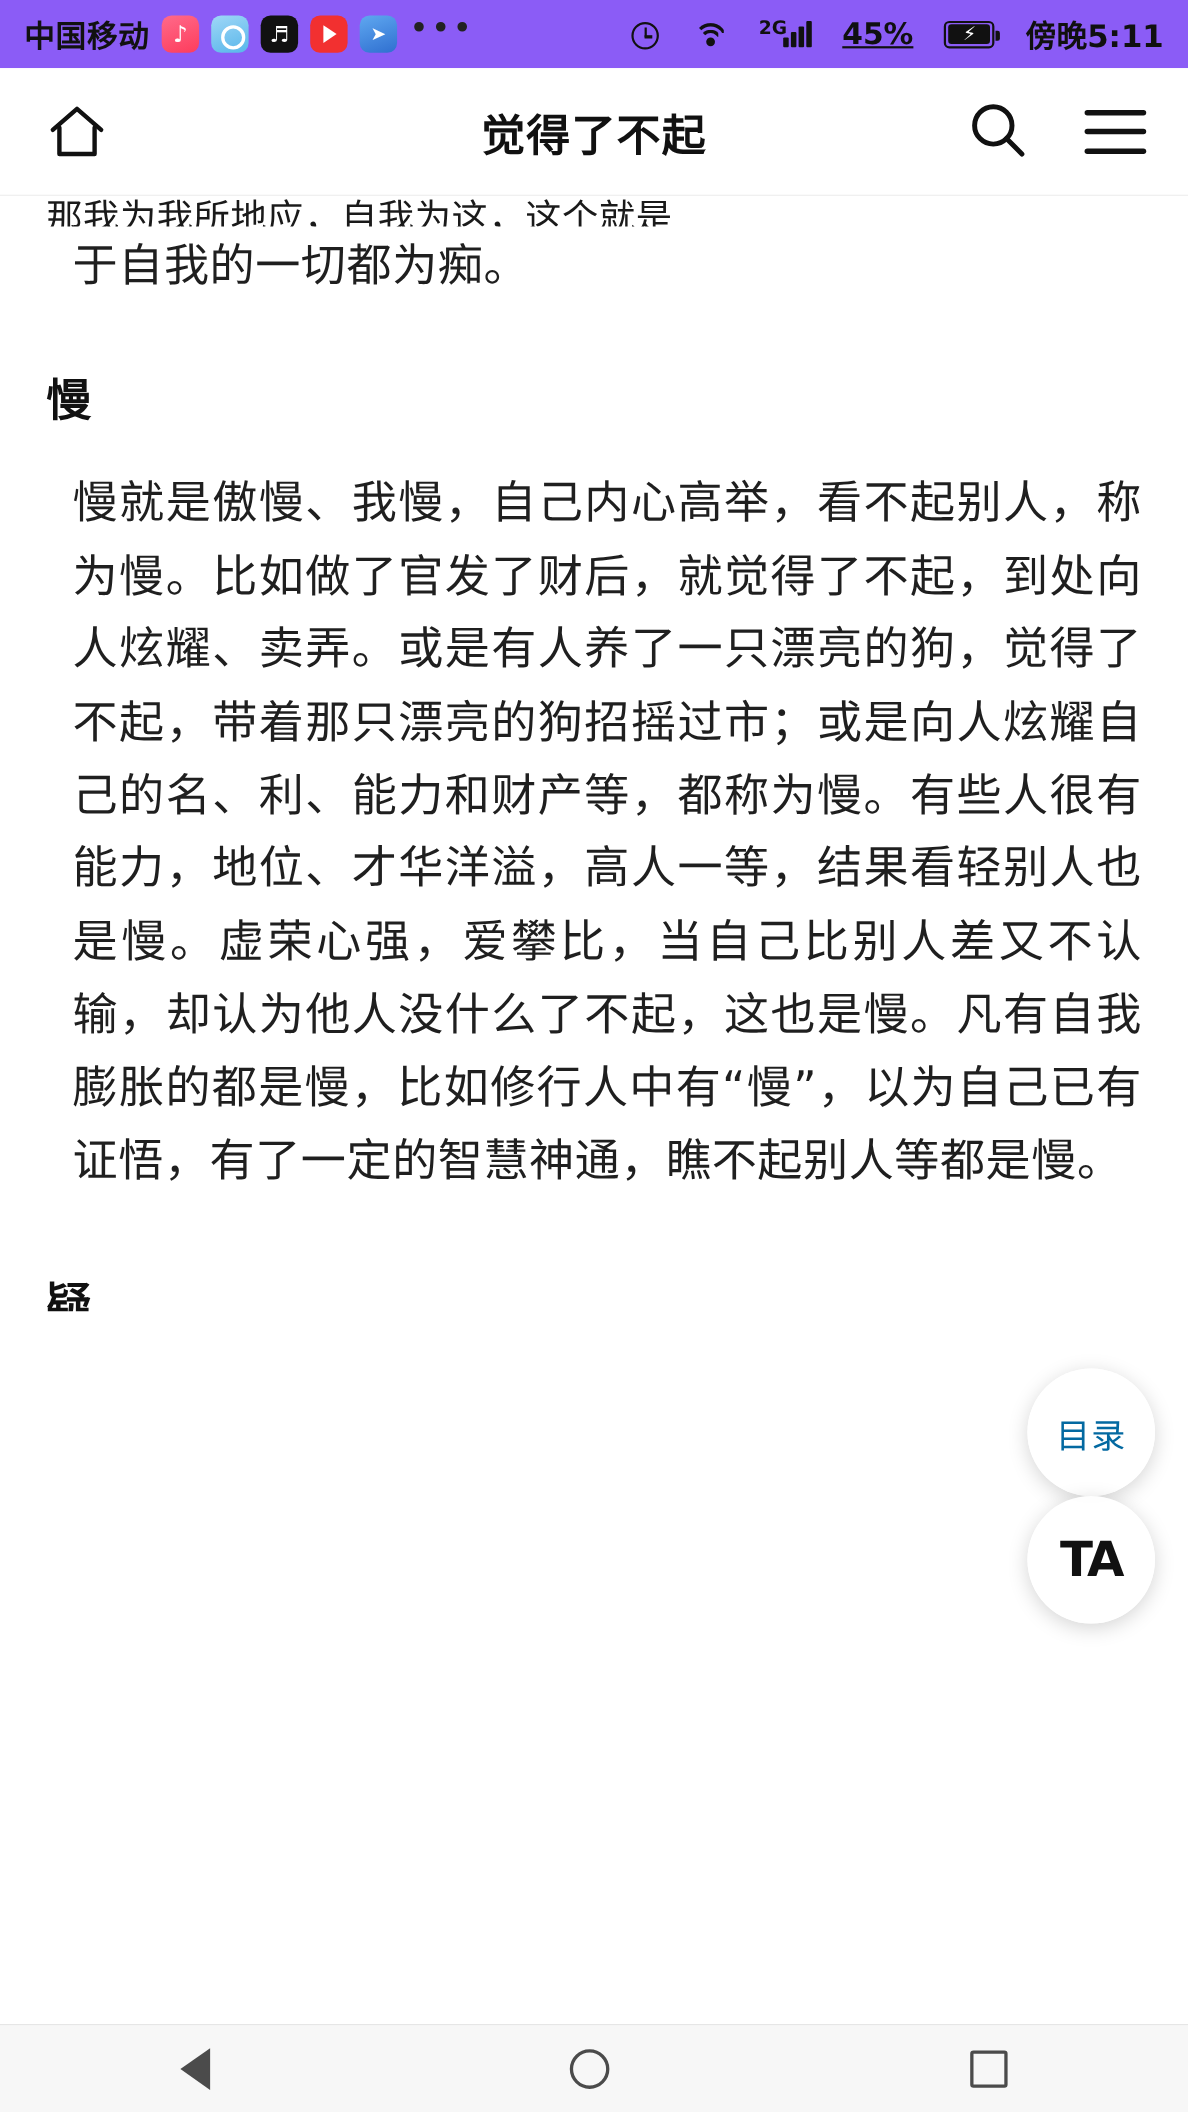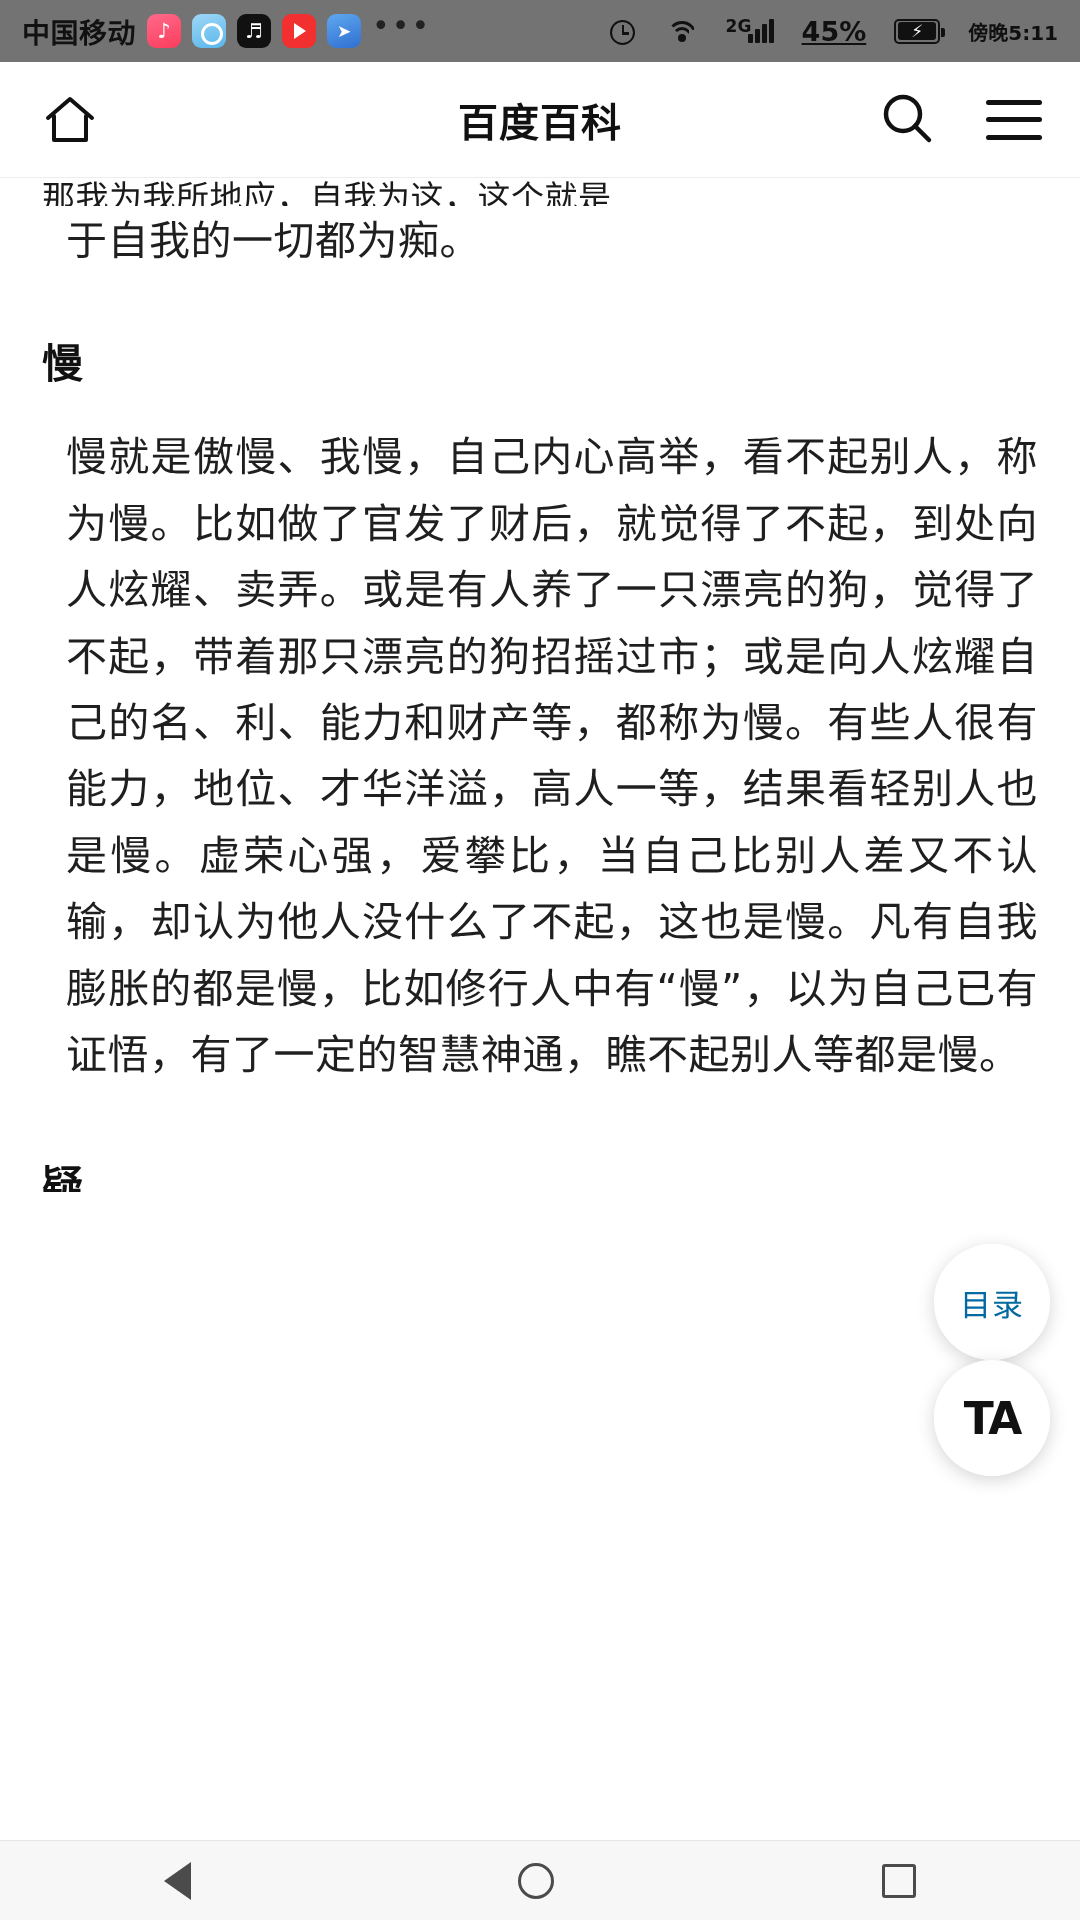--- a/index.html
+++ b/index.html
@@ -8,21 +8,21 @@
     height: 1920px;
     background: #ffffff;
     font-family: "DejaVu Sans", "Liberation Sans", sans-serif;
     overflow: hidden;
   }
   body { position: relative; }
 
   
   .status-bar {
     height: 62px;
-    background: #737373;
+    background: #8b5cf6;
     display: flex;
     align-items: center;
     padding: 0 22px;
     font-size: 27px;
     color: #101010;
   }
   .status-left {
     display: flex;
     align-items: center;
     gap: 11px;
@@ -139,21 +139,21 @@
     width: 4px; height: 9px; background: #111; border-radius: 0 2px 2px 0;
   }
   .battery .bolt {
     color: #fff; font-size: 17px;
     position: relative; z-index: 2; line-height: 1;
   }
   .battery .fill {
     position: absolute; left: 1.5px; top: 1.5px; bottom: 1.5px;
     width: 38px; background: #111; border-radius: 3px;
   }
-  .clock { font-size: 20px; font-weight: 600; }
+  .clock { font-size: 28px; font-weight: 600; }
 
   
   .app-header {
     height: 116px;
     background: #ffffff;
     display: flex;
     align-items: center;
     padding: 0 38px;
     border-bottom: 1px solid #ededed;
     position: relative;
@@ -285,21 +285,21 @@
   </div>
 </div>
 
 <div class="app-header">
   <div class="home-btn">
     <svg width="64" height="64" viewBox="0 0 64 64" fill="none" stroke="#111" stroke-width="4" stroke-linecap="round" stroke-linejoin="round">
       <path d="M10 30 L32 11 L54 30"></path>
       <path d="M16 28 L16 52 L48 52 L48 28"></path>
     </svg>
   </div>
-  <div class="app-title">百度百科</div>
+  <div class="app-title">觉得了不起</div>
   <div class="header-right">
     <div class="search-btn">
       <svg width="58" height="58" viewBox="0 0 58 58" fill="none" stroke="#111" stroke-width="4.5" stroke-linecap="round">
         <circle cx="25" cy="25" r="17"></circle>
         <path d="M37 37 L51 51"></path>
       </svg>
     </div>
     <div class="menu-btn">
       <i></i>
         <i></i>

